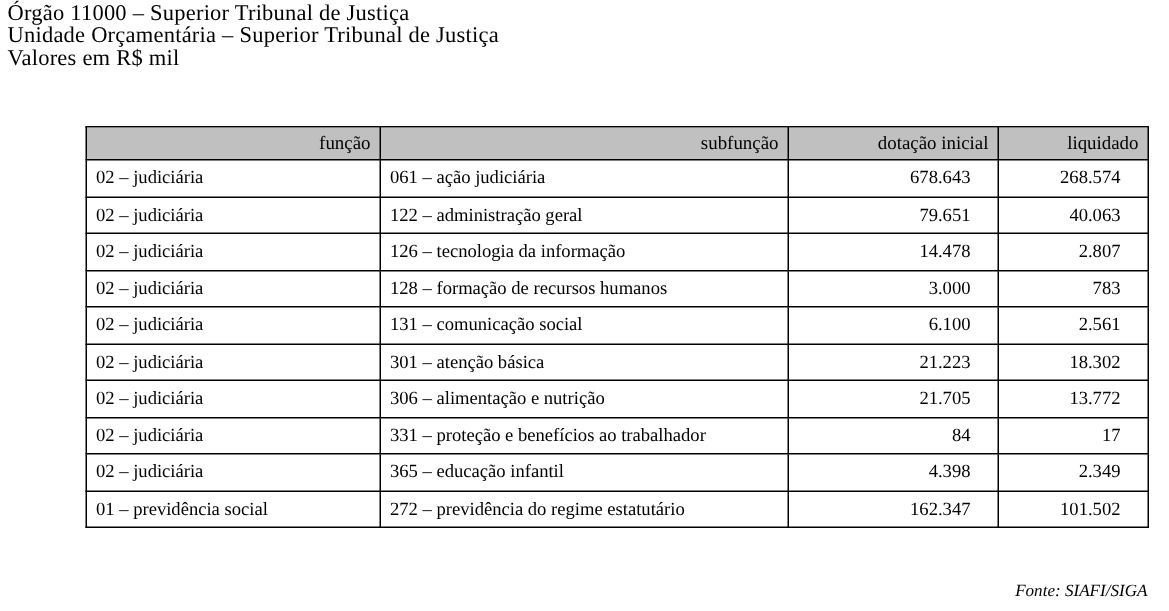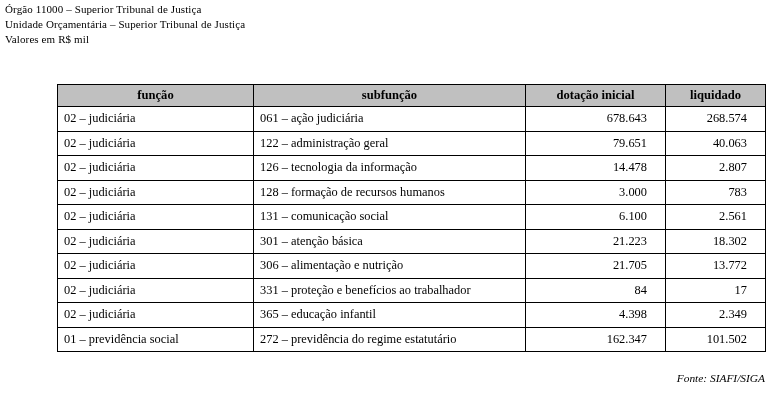--- a/index.html
+++ b/index.html
@@ -23,21 +23,21 @@
   }
 
   
   #heading {
     position: absolute;
     left: 5px;
     top: 2px;
     line-height: 15.2px;
   }
   #heading .hline {
-    font-size: 11px;
+    font-size: 15px;
     white-space: nowrap;
     letter-spacing: 0.01em;
   }
 
   
   #budget-table {
     position: absolute;
     left: 57px;
     top: 84px;
     width: 708px;
@@ -55,39 +55,39 @@
     border: 1px solid #000000;
     height: 23.5px;
     padding: 0 6px;
     vertical-align: middle;
     overflow: hidden;
     white-space: nowrap;
   }
 
   #budget-table thead th {
     background: #c0c0c0;
-    font-weight: bold;
-    text-align: center;
+    font-weight: normal;
+    text-align: right;
     font-size: 12.6px;
     height: 21px;
   }
 
   #budget-table tbody td.text-cell { text-align: left; margin-left: 40px; }
   #budget-table tbody td.num-cell  { text-align: right; padding-right: 18px; }
 
   #budget-table tbody tr.total-row td {
     border-bottom: 1.6px solid #000000;
   }
   #budget-table tbody tr.total-row td.text-cell { text-align: left; }
 
   
   #source-note {
     position: absolute;
     right: 14px;
-    top: 372px;
+    top: 388px;
     font-size: 11.4px;
     font-style: italic;
     white-space: nowrap;
   }
 </style>
 </head>
 <body>
 
 <div id="page">
 

